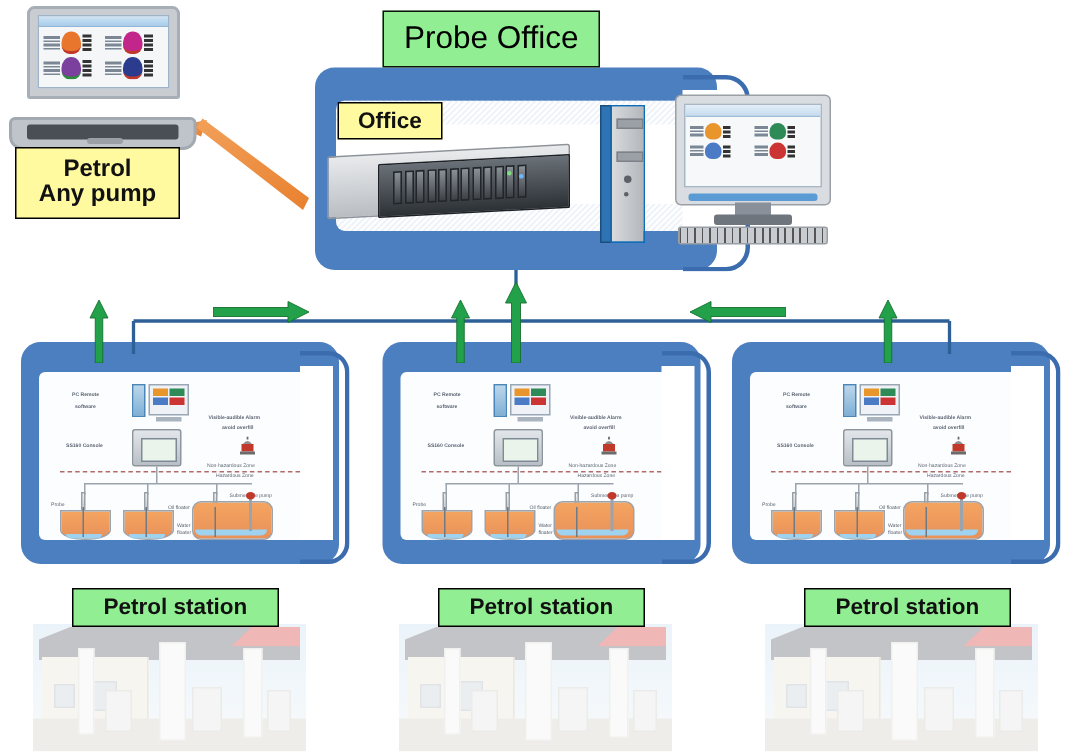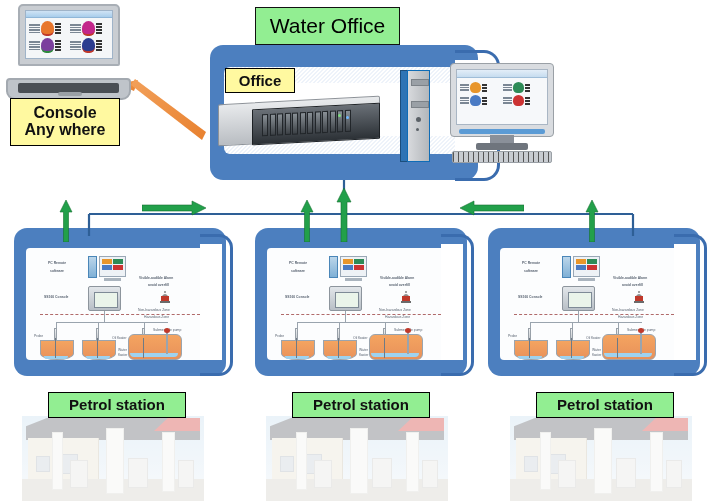--- a/index.html
+++ b/index.html
@@ -211,36 +211,36 @@
         </div>
     </div>
   </div>
   <div class="lap-base">
     <div class="lap-kb"></div>
     <div class="lap-pad"></div>
   </div>
 </div>
 
 <div class="abs chip chip-yellow" id="laptop-label">
-  <span>Console</span>
-  <span>Any where</span>
+  <span>Petrol</span>
+  <span>Any pump</span>
 </div>
 
 <svg class="abs" id="orange-arrow" viewBox="0 0 90 66">
   <defs>
     <linearGradient id="og" x1="0" y1="0" x2="1" y2="1">
       <stop offset="0" stop-color="#F2A05A"></stop>
         <stop offset="1" stop-color="#E8812F"></stop>
     </linearGradient>
   </defs>
   <path d="M0 6 L20 2 L16 13 Z" fill="url(#og)"></path>
   <path d="M13 7 L84 62 L88 54 L17 1 Z" fill="url(#og)"></path>
 </svg>
 
-<div class="abs chip" id="head-office-label">Water Office</div>
+<div class="abs chip" id="head-office-label">Probe Office</div>
 
 <div class="abs folder" id="head-office-box">
   <div class="outer"></div>
   <div class="inner"></div>
   <div class="innerclear"></div>
 </div>
 <div class="abs" id="ho-hook"></div>
 <div class="abs" id="ho-hook-mask"></div>
 
 <div class="abs" id="rack-server">

